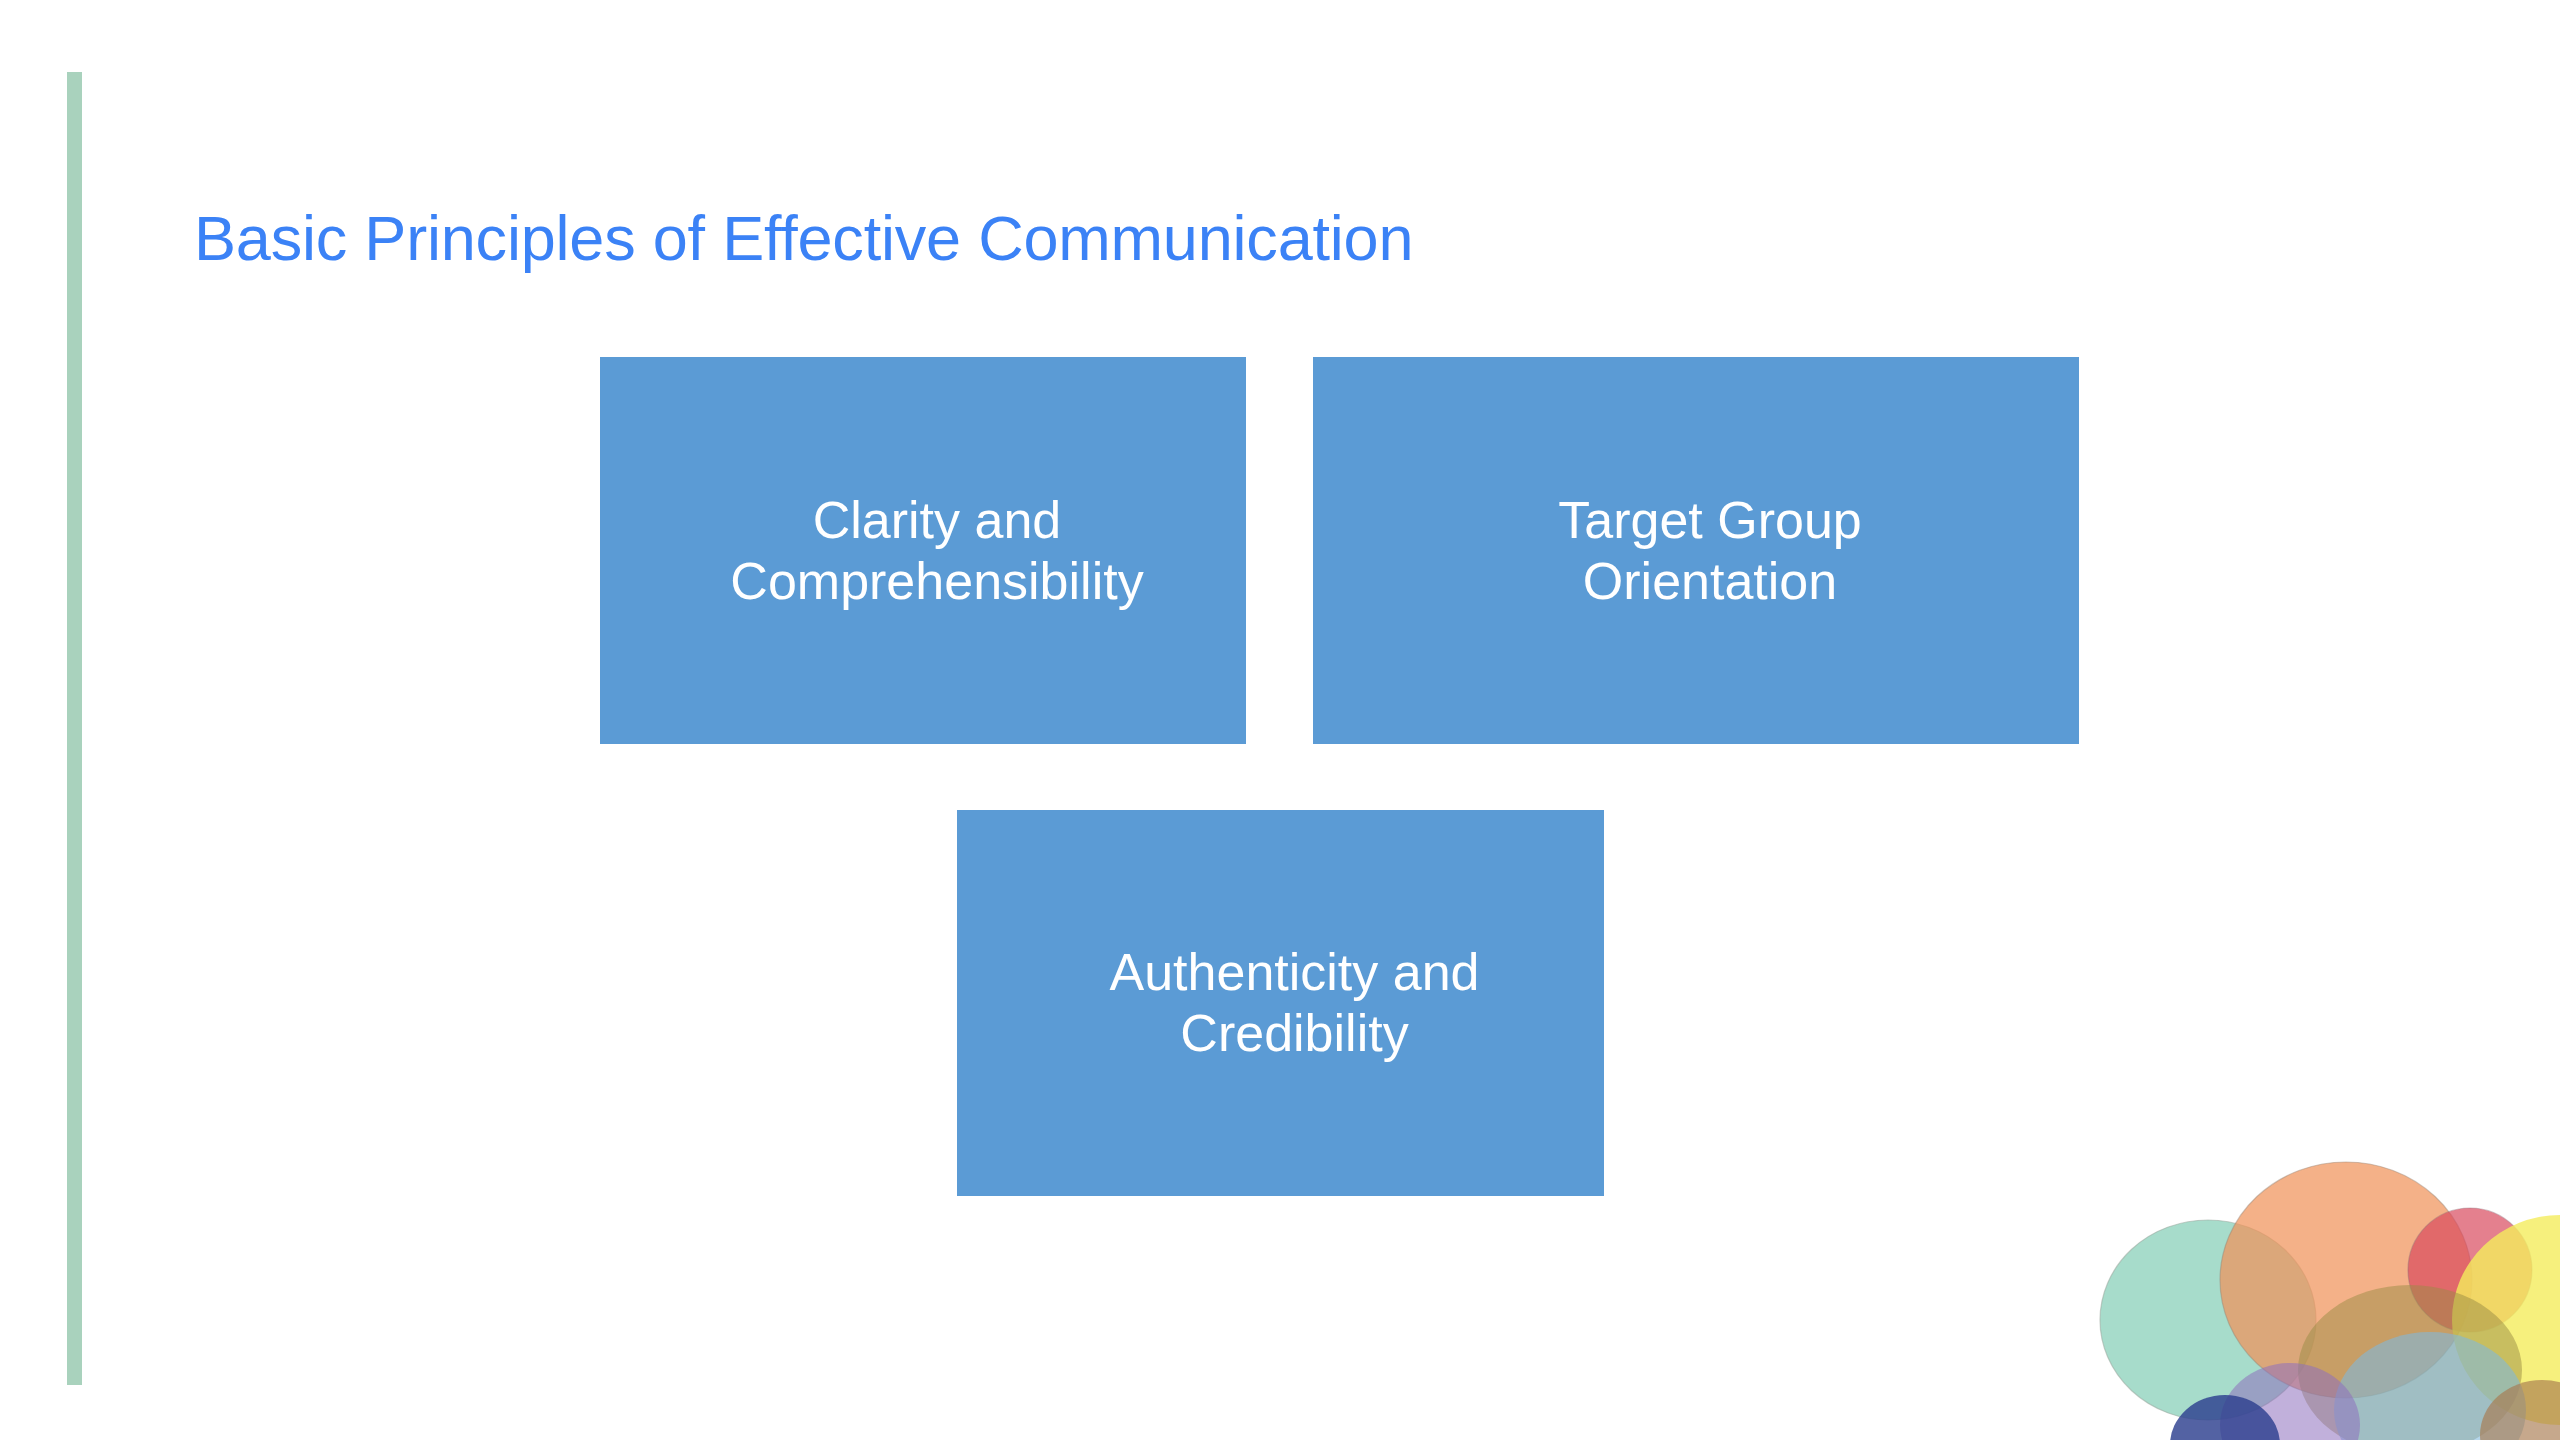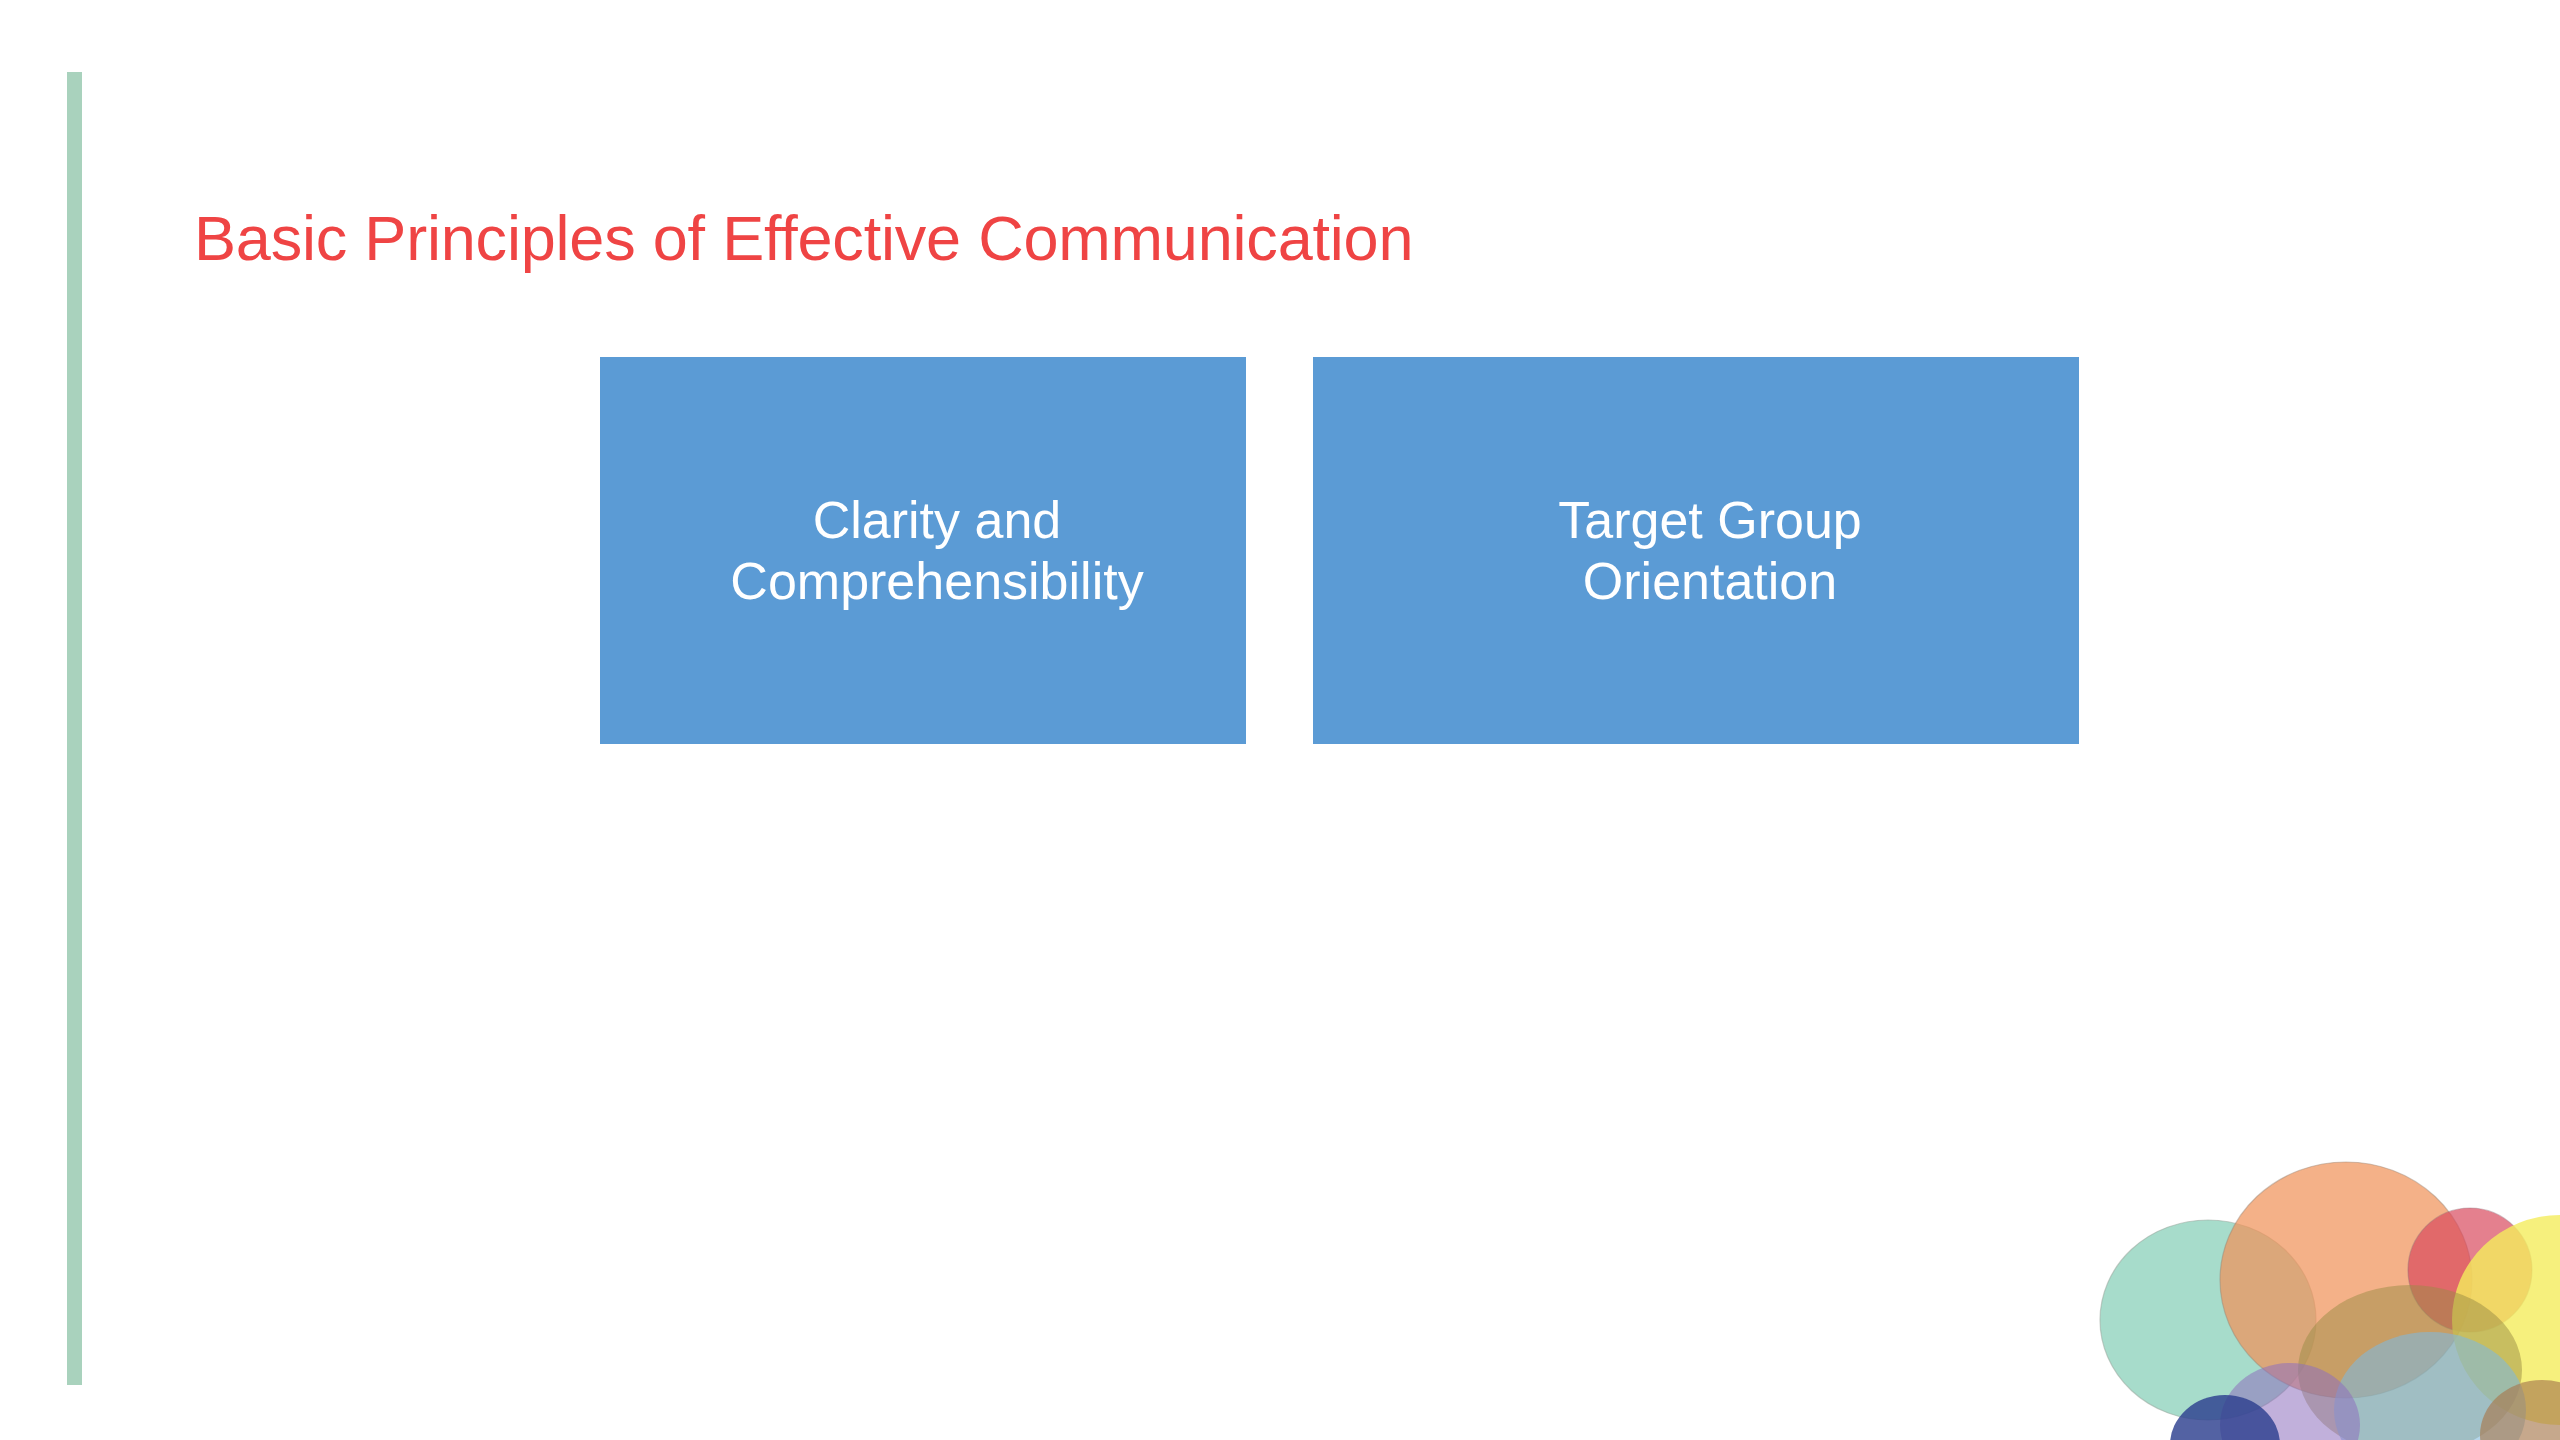--- a/index.html
+++ b/index.html
@@ -30,21 +30,21 @@
 
   
   #slide-title {
     position: absolute;
     left: 194px;
     top: 160px;
     width: 1900px;
     font-size: 63px;
     line-height: 1.15;
     font-weight: 400;
-    color: #ef4444;
+    color: #3b82f6;
     letter-spacing: -0.2px;
     white-space: nowrap;
   }
 
   
   .principle-box {
     position: absolute;
     background: #5B9BD5;
     display: flex;
     align-items: center;
@@ -108,20 +108,24 @@
   <div class="principle-box" id="box-clarity">
     <span class="principle-label">Clarity and
 Comprehensibility</span>
   </div>
 
   <div class="principle-box" id="box-target-group">
     <span class="principle-label">Target Group
 Orientation</span>
   </div>
 
+  <div class="principle-box" id="box-authenticity">
+    <span class="principle-label">Authenticity and
+Credibility</span>
+  </div>
 
   <div id="bubble-cluster">
     <svg viewBox="0 0 470 360" xmlns="http://www.w3.org/2000/svg">
       <g>
         <ellipse cx="118" cy="240" rx="108" ry="100" fill="#6CC4A8" fill-opacity="0.60" stroke="#9aa89f" stroke-width="1.2" stroke-opacity="0.55"></ellipse>
         <ellipse cx="256" cy="200" rx="126" ry="118" fill="#F0935A" fill-opacity="0.72" stroke="#9a8270" stroke-width="1.2" stroke-opacity="0.45"></ellipse>
         <ellipse cx="380" cy="190" rx="62" ry="62" fill="#D84A5E" fill-opacity="0.70" stroke="#8f6a72" stroke-width="1.2" stroke-opacity="0.40"></ellipse>
         <ellipse cx="470" cy="240" rx="108" ry="105" fill="#F4EC5C" fill-opacity="0.80"></ellipse>
         <ellipse cx="320" cy="290" rx="112" ry="85" fill="#9A8B43" fill-opacity="0.50"></ellipse>
         <ellipse cx="340" cy="330" rx="96" ry="78" fill="#7FB8DD" fill-opacity="0.58"></ellipse>

